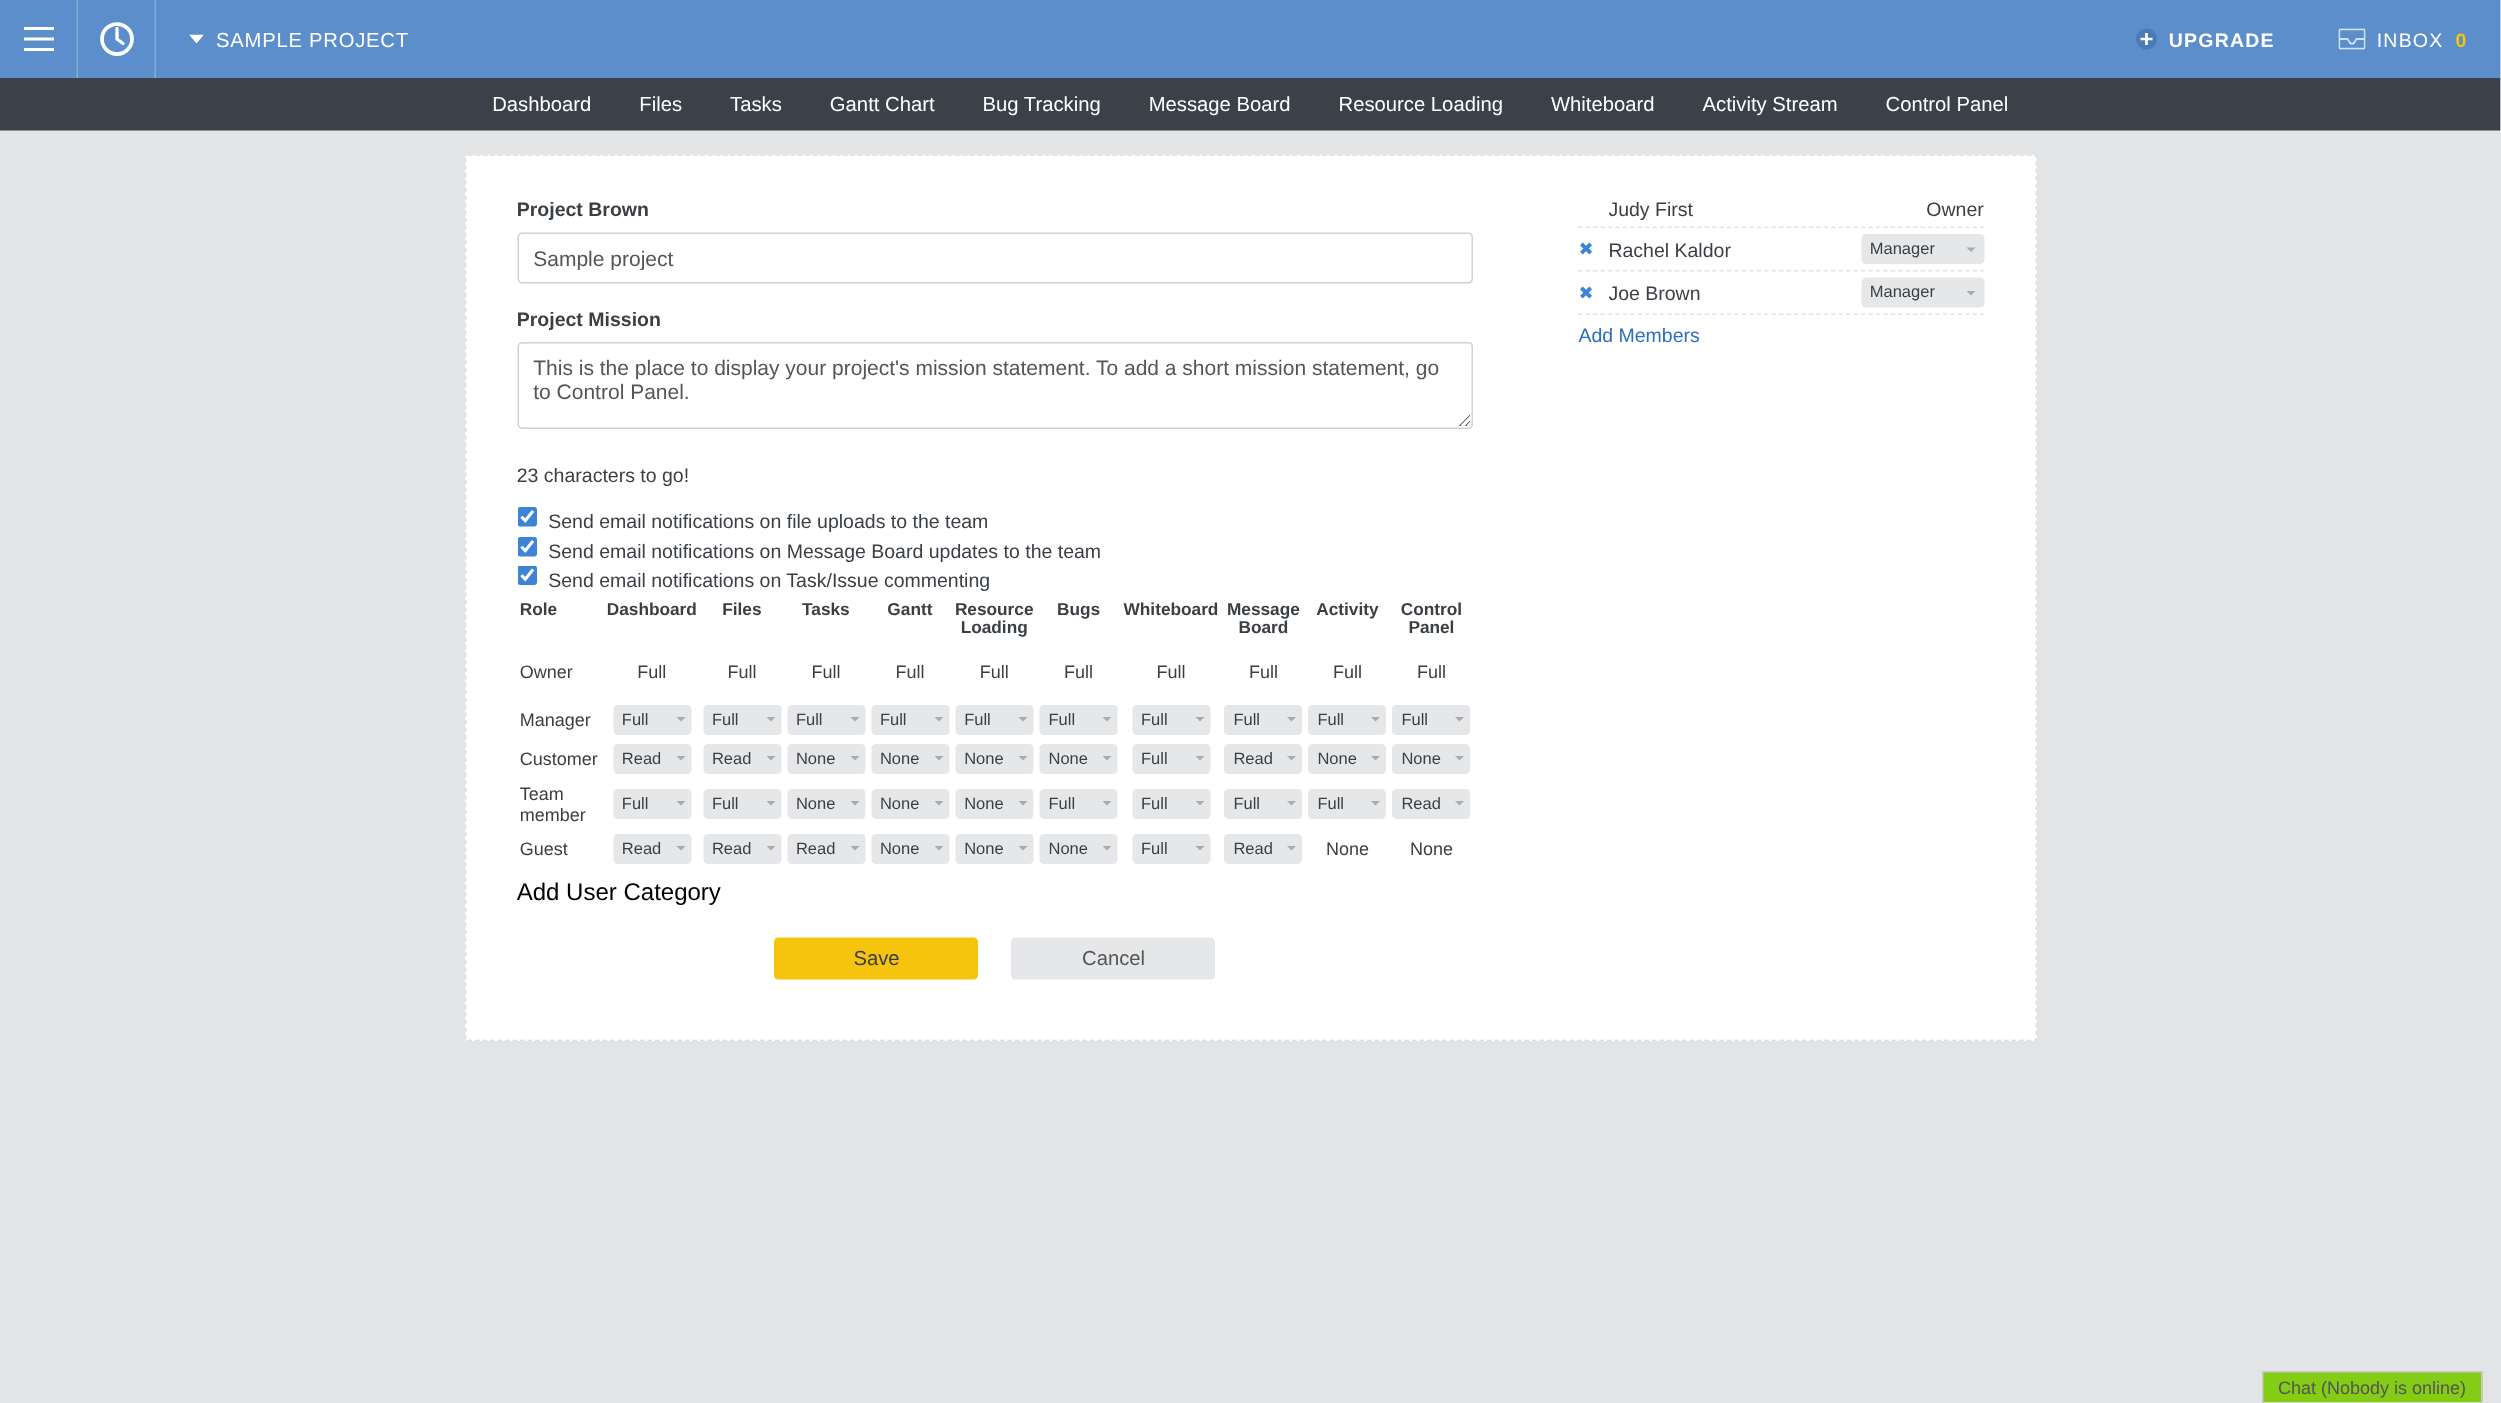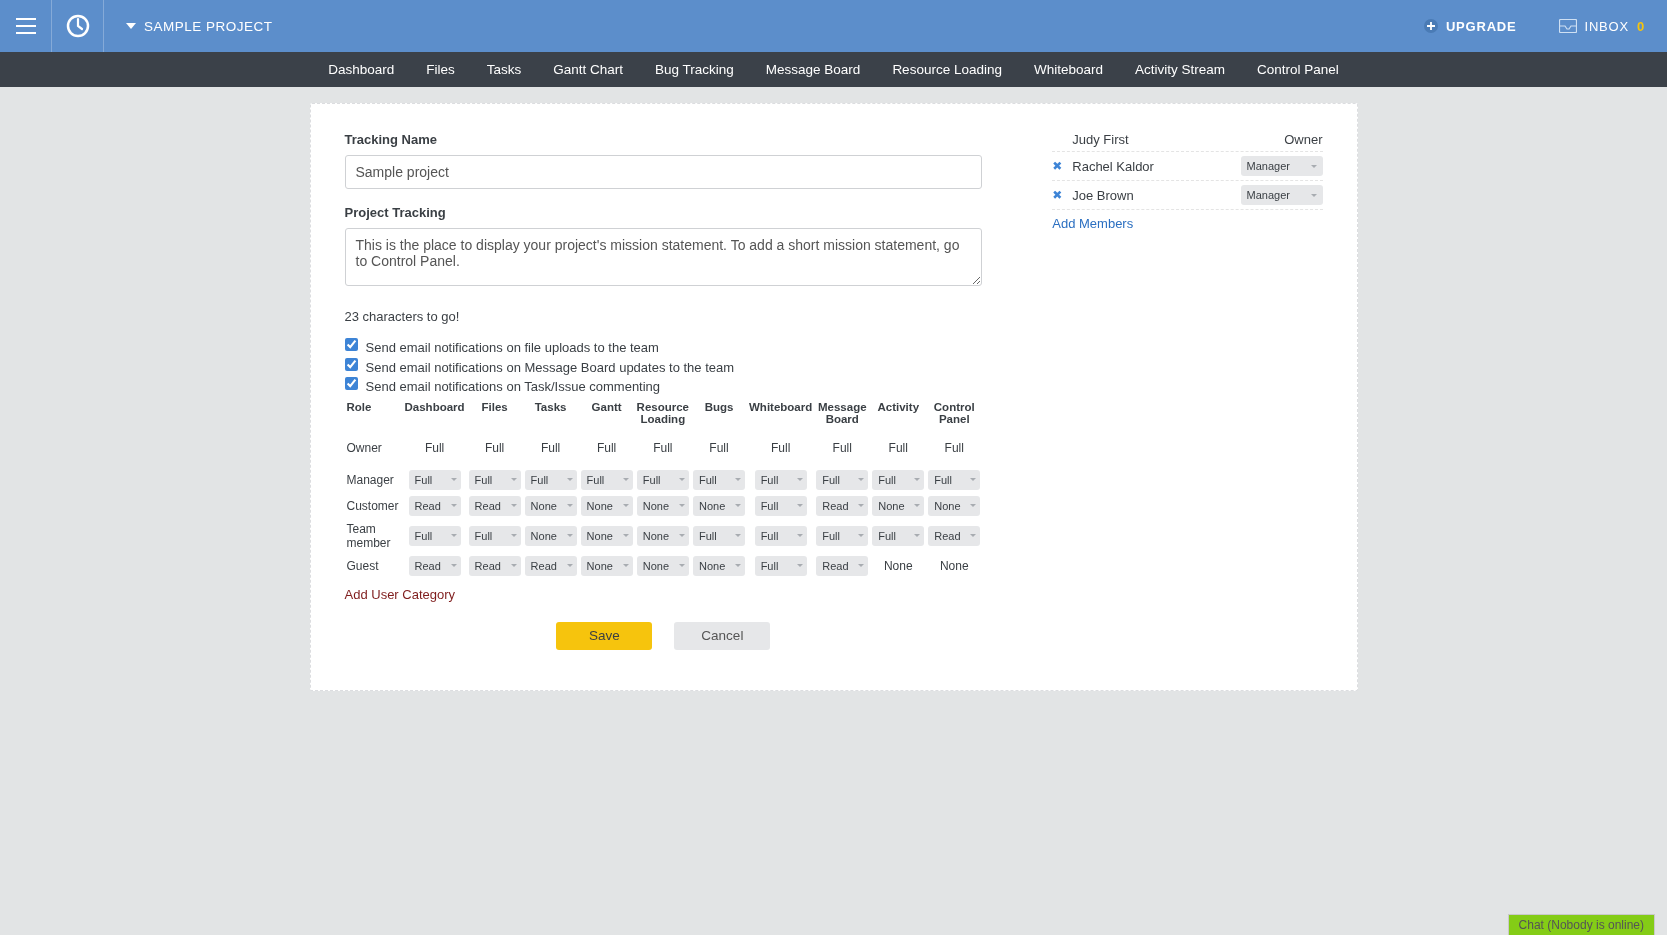--- a/index.html
+++ b/index.html
@@ -127,29 +127,29 @@
 }
 .perm-select .caret {
   width: 0; height: 0;
   border-left: 3px solid transparent;
   border-right: 3px solid transparent;
   border-top: 3px solid #a8acb1;
 }
 .perm-plain { font-size: 12px; }
 .owner-row td { padding-top: 12px; padding-bottom: 12px; font-size: 12px;}
 .linkbtn {
-  color: #7f1d1d; cursor: pointer; font-size: 13px;
+  color: #000000; cursor: pointer; font-size: 16px;
   display: inline-block; margin-top: 8px; text-align: center;
 }
 .buttons {
   display: flex; gap: 22px; justify-content: center;
   margin-top: 20px;
 }
 .btn {
-  width: 96px; height: 28px;
+  width: 136px; height: 28px;
   border-radius: 3px;
   border: none;
   font-size: 13.5px;
   cursor: pointer;
 }
 .btn-save { background: #f6c40d; color: #3a3f44; }
 .btn-cancel { background: #e6e7e9; color: #555; }
 
 
 .member-row {
@@ -244,24 +244,24 @@
   <a>Resource Loading</a>
   <a>Whiteboard</a>
   <a>Activity Stream</a>
   <a>Control Panel</a>
 </div>
 
 <div class="page">
   <div class="panel">
 
     <div class="leftcol">
-      <label class="fieldlabel">Tracking Name</label>
+      <label class="fieldlabel">Project Brown</label>
       <input type="text" class="textinput" value="Sample project" style="">
 
-      <label class="fieldlabel" style="margin-top:16px">Project Tracking</label>
+      <label class="fieldlabel" style="margin-top:16px">Project Mission</label>
       <textarea class="textinput" style="">This is the place to display your project's mission statement. To add a short mission statement, go to Control Panel.</textarea>
 
       <div class="helper">23 characters to go!</div>
 
       <div class="checkrow">
         <input type="checkbox" checked="" style="">
         <span>Send email notifications on file uploads to the team</span>
       </div>
       <div class="checkrow">
         <input type="checkbox" checked="" style="">

